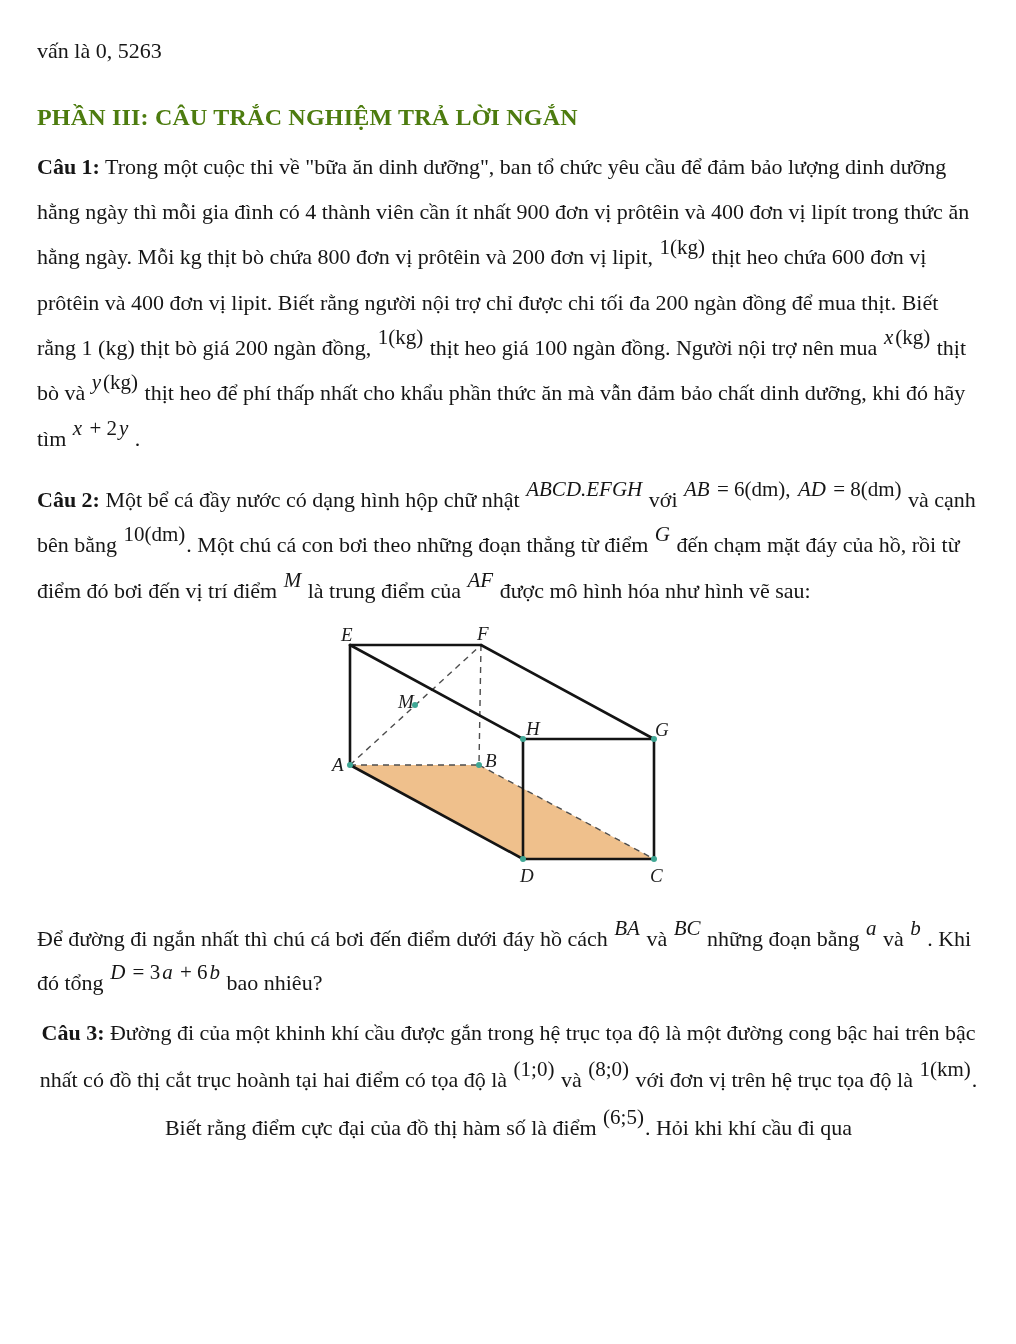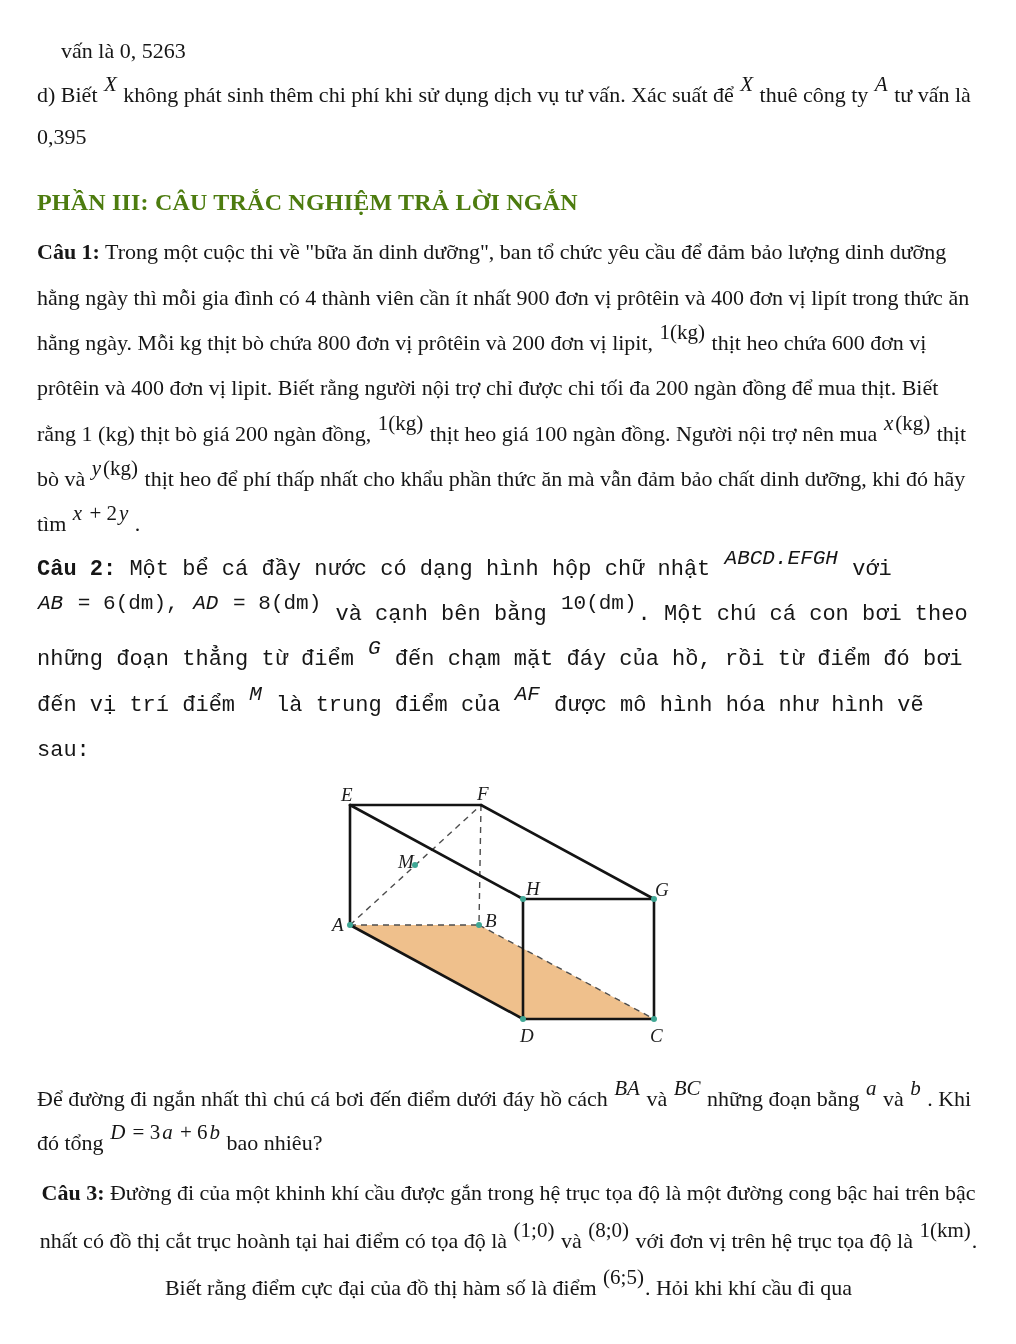--- a/index.html
+++ b/index.html
@@ -4,28 +4,28 @@
 <style>
   html, body { background:#ffffff; }
   body {
     width:1016px; height:1344px; margin:0; box-sizing:border-box;
     padding:30px 36px 0 37px; overflow:hidden;
     font-family:"Liberation Serif","DejaVu Serif",serif;
     font-size:22px; color:#161616;
   }
   p { margin:0; }
   .para { line-height:2.06; }
-  #intro1 { line-height:1.9;margin-left:24px; }
+  #intro1 { line-height:1.9; }
   #intro2 { line-height:1.9; margin-top:2px; }
   #section-heading {
     margin:30px 0 0 0; font-size:24px; font-weight:bold; line-height:1.25;
     color:#4d7c0f; letter-spacing:0.2px;
   }
   #q1 { margin-top:12px; }
-  #q2 { margin-top:0;font-family:Liberation Mono, monospace; }
+  #q2 { margin-top:16px; }
   #after-figure { line-height:2.0; margin-top:16px; }
   #q3 { margin-top:4px; line-height:2.15;text-align:center; }
   .run-b { font-weight:bold; }
   .run-mi, .run-mn {
     position:relative; top:-0.52em; font-size:21px; padding:0 1px;
     white-space:nowrap;
   }
   .run-mi { font-style:italic; }
   figure.box-figure { margin:6px 0 0 293px; padding:0; }
   .edge-solid { stroke:#141414; stroke-width:2.6; stroke-linecap:round; }
@@ -35,21 +35,20 @@
     font-style:italic; font-size:19px; fill:#1c1c1c;
   }
 </style>
 </head>
 <body>
 
 <main>
 
   <p id="intro1" class="para"><span class="run-n">vấn là 0, 5263</span></p>
 
-  <p id="intro2" class="para"><span class="run-n">d) Biết </span><span class="run-mi">X</span><span class="run-n"> không phát sinh thêm chi phí khi sử dụng dịch vụ tư vấn. Xác suất để </span><span class="run-mi">X</span><span class="run-n"> thuê công ty </span><span class="run-mi">A</span><span class="run-n"> tư vấn là 0,395</span></p>
 
   <h2 id="section-heading">PHẦN III: CÂU TRẮC NGHIỆM TRẢ LỜI NGẮN</h2>
 
   <p id="q1" class="para"><span class="run-b">Câu 1:</span><span class="run-n"> Trong một cuộc thi về "bữa ăn dinh dưỡng", ban tổ chức yêu cầu để đảm bảo lượng dinh dưỡng hằng ngày thì mỗi gia đình có 4 thành viên cần ít nhất 900 đơn vị prôtêin và 400 đơn vị lipít trong thức ăn hằng ngày. Mỗi kg thịt bò chứa 800 đơn vị prôtêin và 200 đơn vị lipit, </span><span class="run-mn">1(kg)</span><span class="run-n"> thịt heo chứa 600 đơn vị prôtêin và 400 đơn vị lipit. Biết rằng người nội trợ chỉ được chi tối đa 200 ngàn đồng để mua thịt. Biết rằng 1 (kg) thịt bò giá 200 ngàn đồng, </span><span class="run-mn">1(kg)</span><span class="run-n"> thịt heo giá 100 ngàn đồng. Người nội trợ nên mua </span><span class="run-mi">x</span><span class="run-mn">(kg)</span><span class="run-n"> thịt bò và </span><span class="run-mi">y</span><span class="run-mn">(kg)</span><span class="run-n"> thịt heo để phí thấp nhất cho khẩu phần thức ăn mà vẫn đảm bảo chất dinh dưỡng, khi đó hãy tìm </span><span class="run-mi">x</span><span class="run-mn"> + 2</span><span class="run-mi">y</span><span class="run-n"> .</span></p>
 
   <p id="q2" class="para"><span class="run-b">Câu 2:</span><span class="run-n"> Một bể cá đầy nước có dạng hình hộp chữ nhật </span><span class="run-mi">ABCD.EFGH</span><span class="run-n"> với </span><span class="run-mi">AB</span><span class="run-mn"> = 6(dm), </span><span class="run-mi">AD</span><span class="run-mn"> = 8(dm)</span><span class="run-n"> và cạnh bên bằng </span><span class="run-mn">10(dm)</span><span class="run-n">. Một chú cá con bơi theo những đoạn thẳng từ điểm </span><span class="run-mi">G</span><span class="run-n"> đến chạm mặt đáy của hồ, rồi từ điểm đó bơi đến vị trí điểm </span><span class="run-mi">M</span><span class="run-n"> là trung điểm của </span><span class="run-mi">AF</span><span class="run-n"> được mô hình hóa như hình vẽ sau:</span></p>
 
   <figure class="box-figure">
     <svg width="360" height="276" viewBox="0 0 360 276">
       <polygon points="20,146 149,146 324,240 193,240" fill="#efc08c"></polygon>

